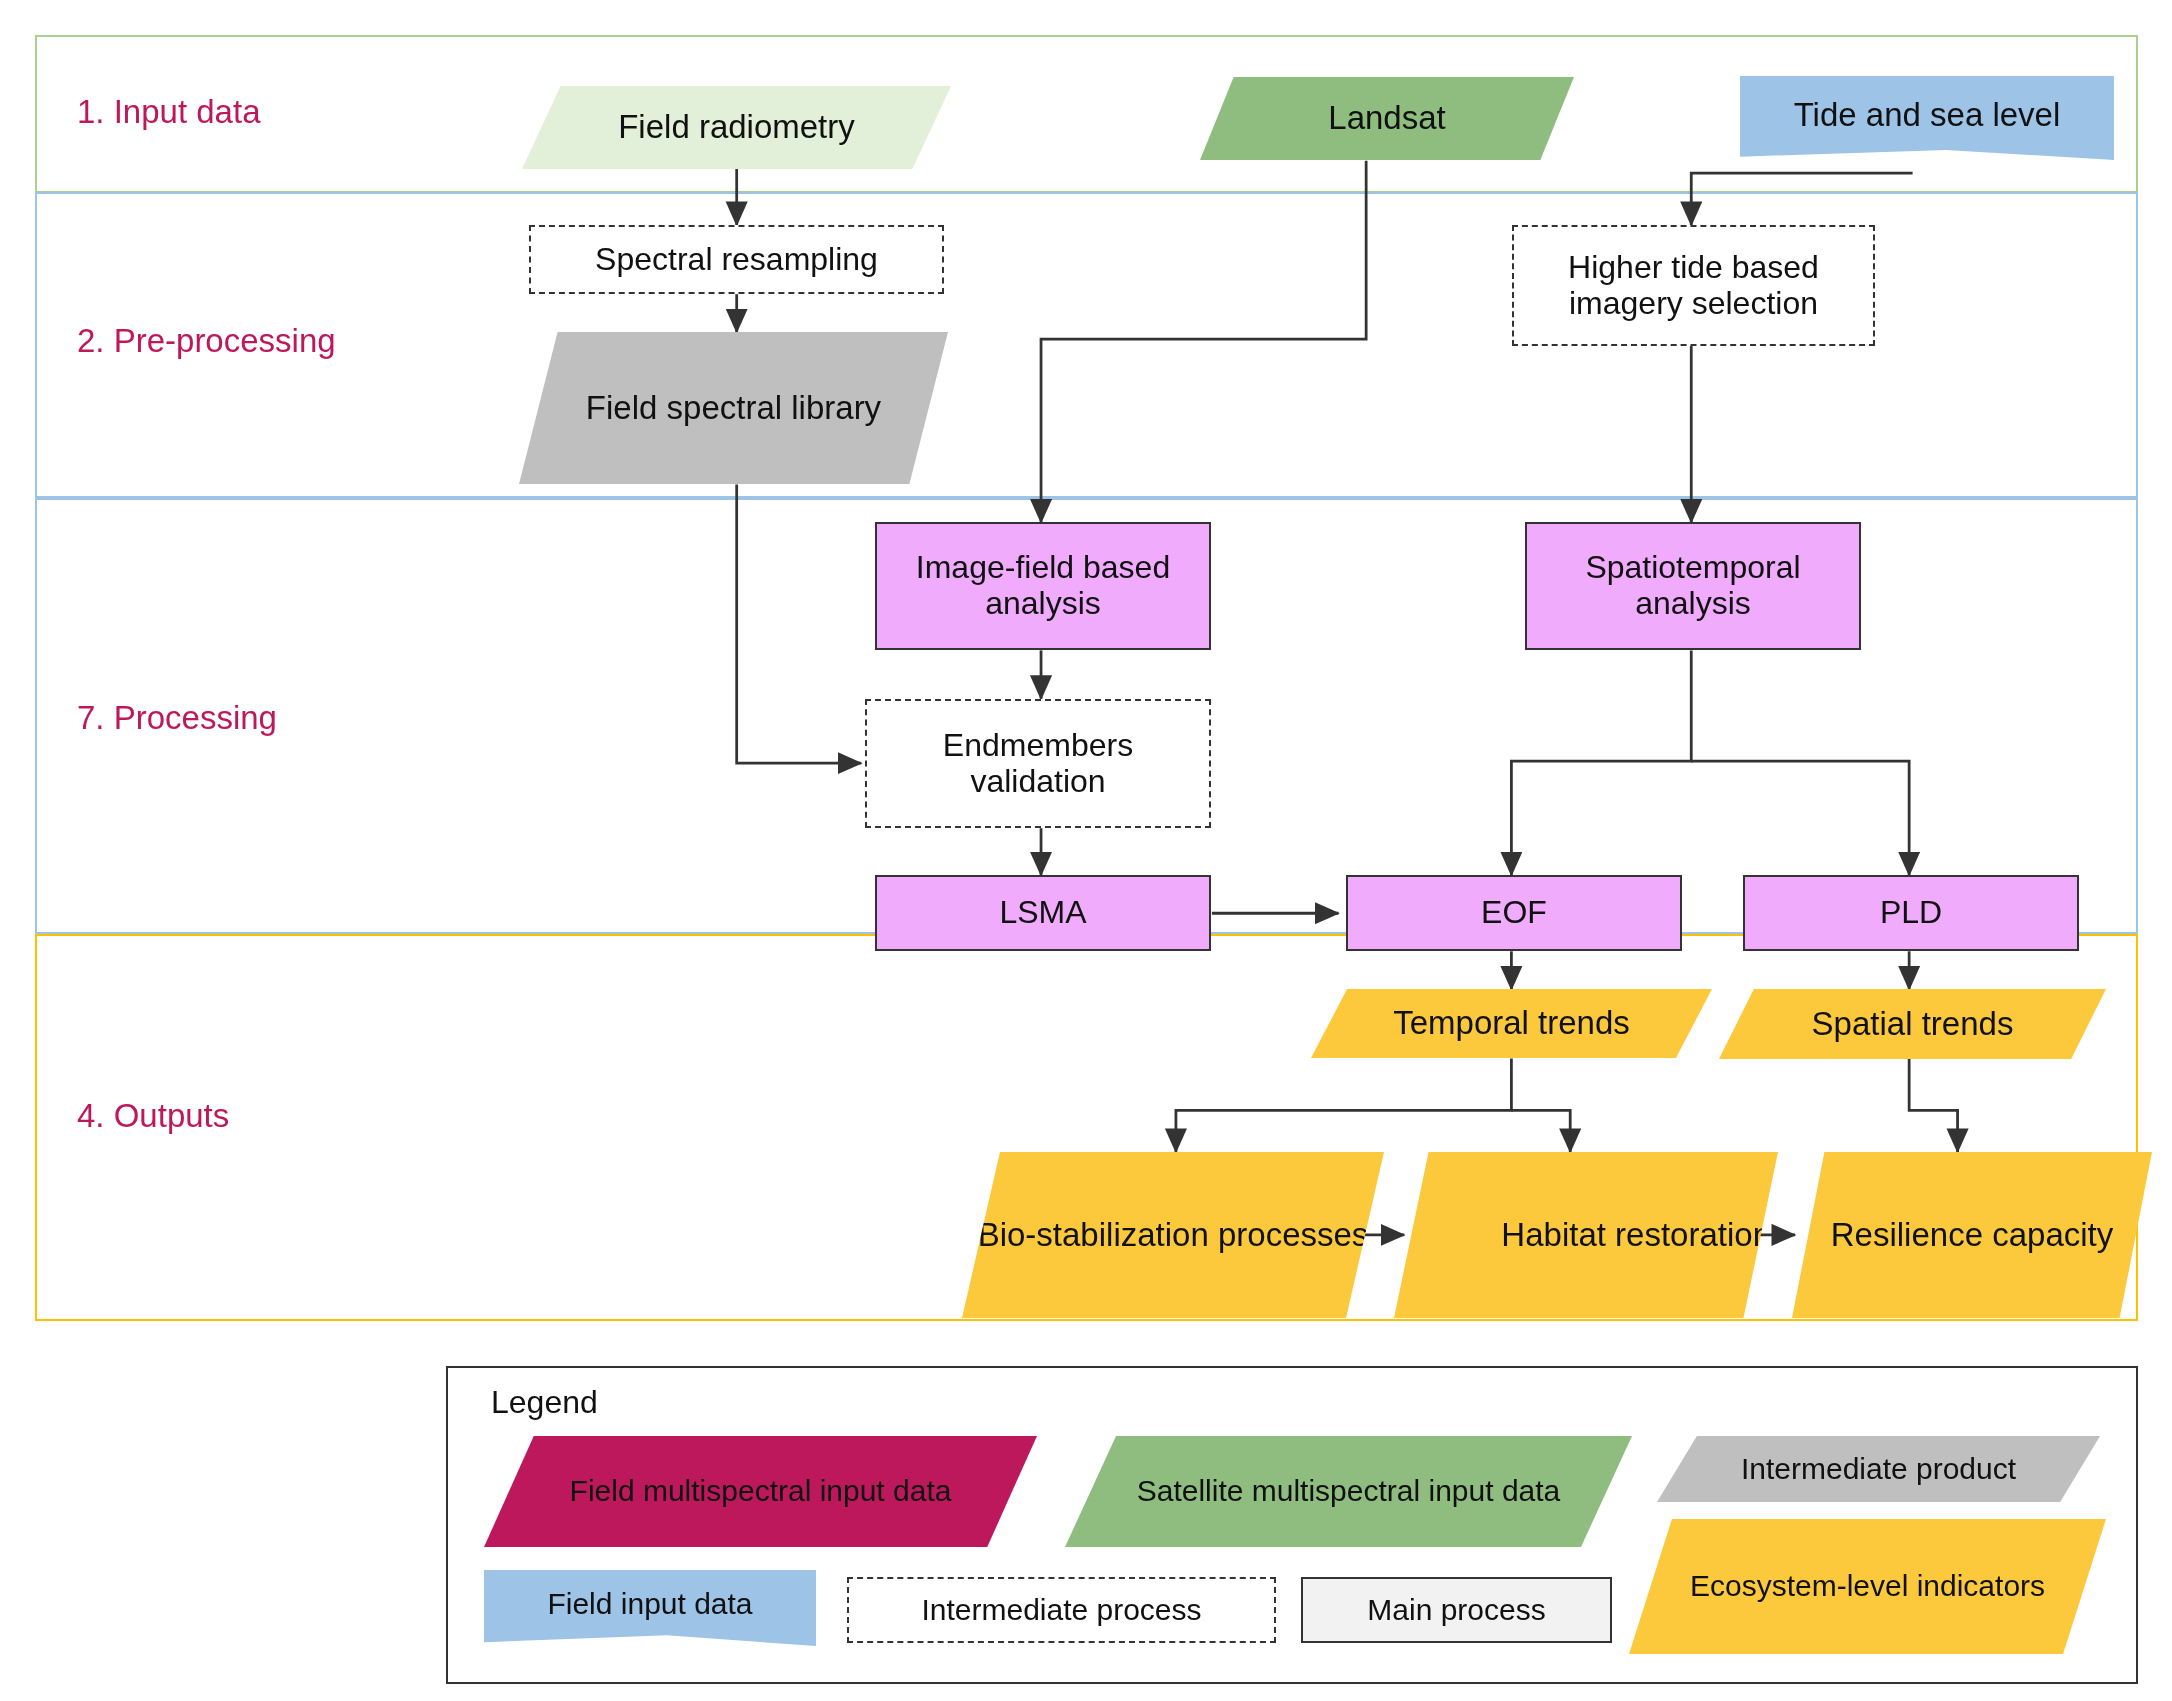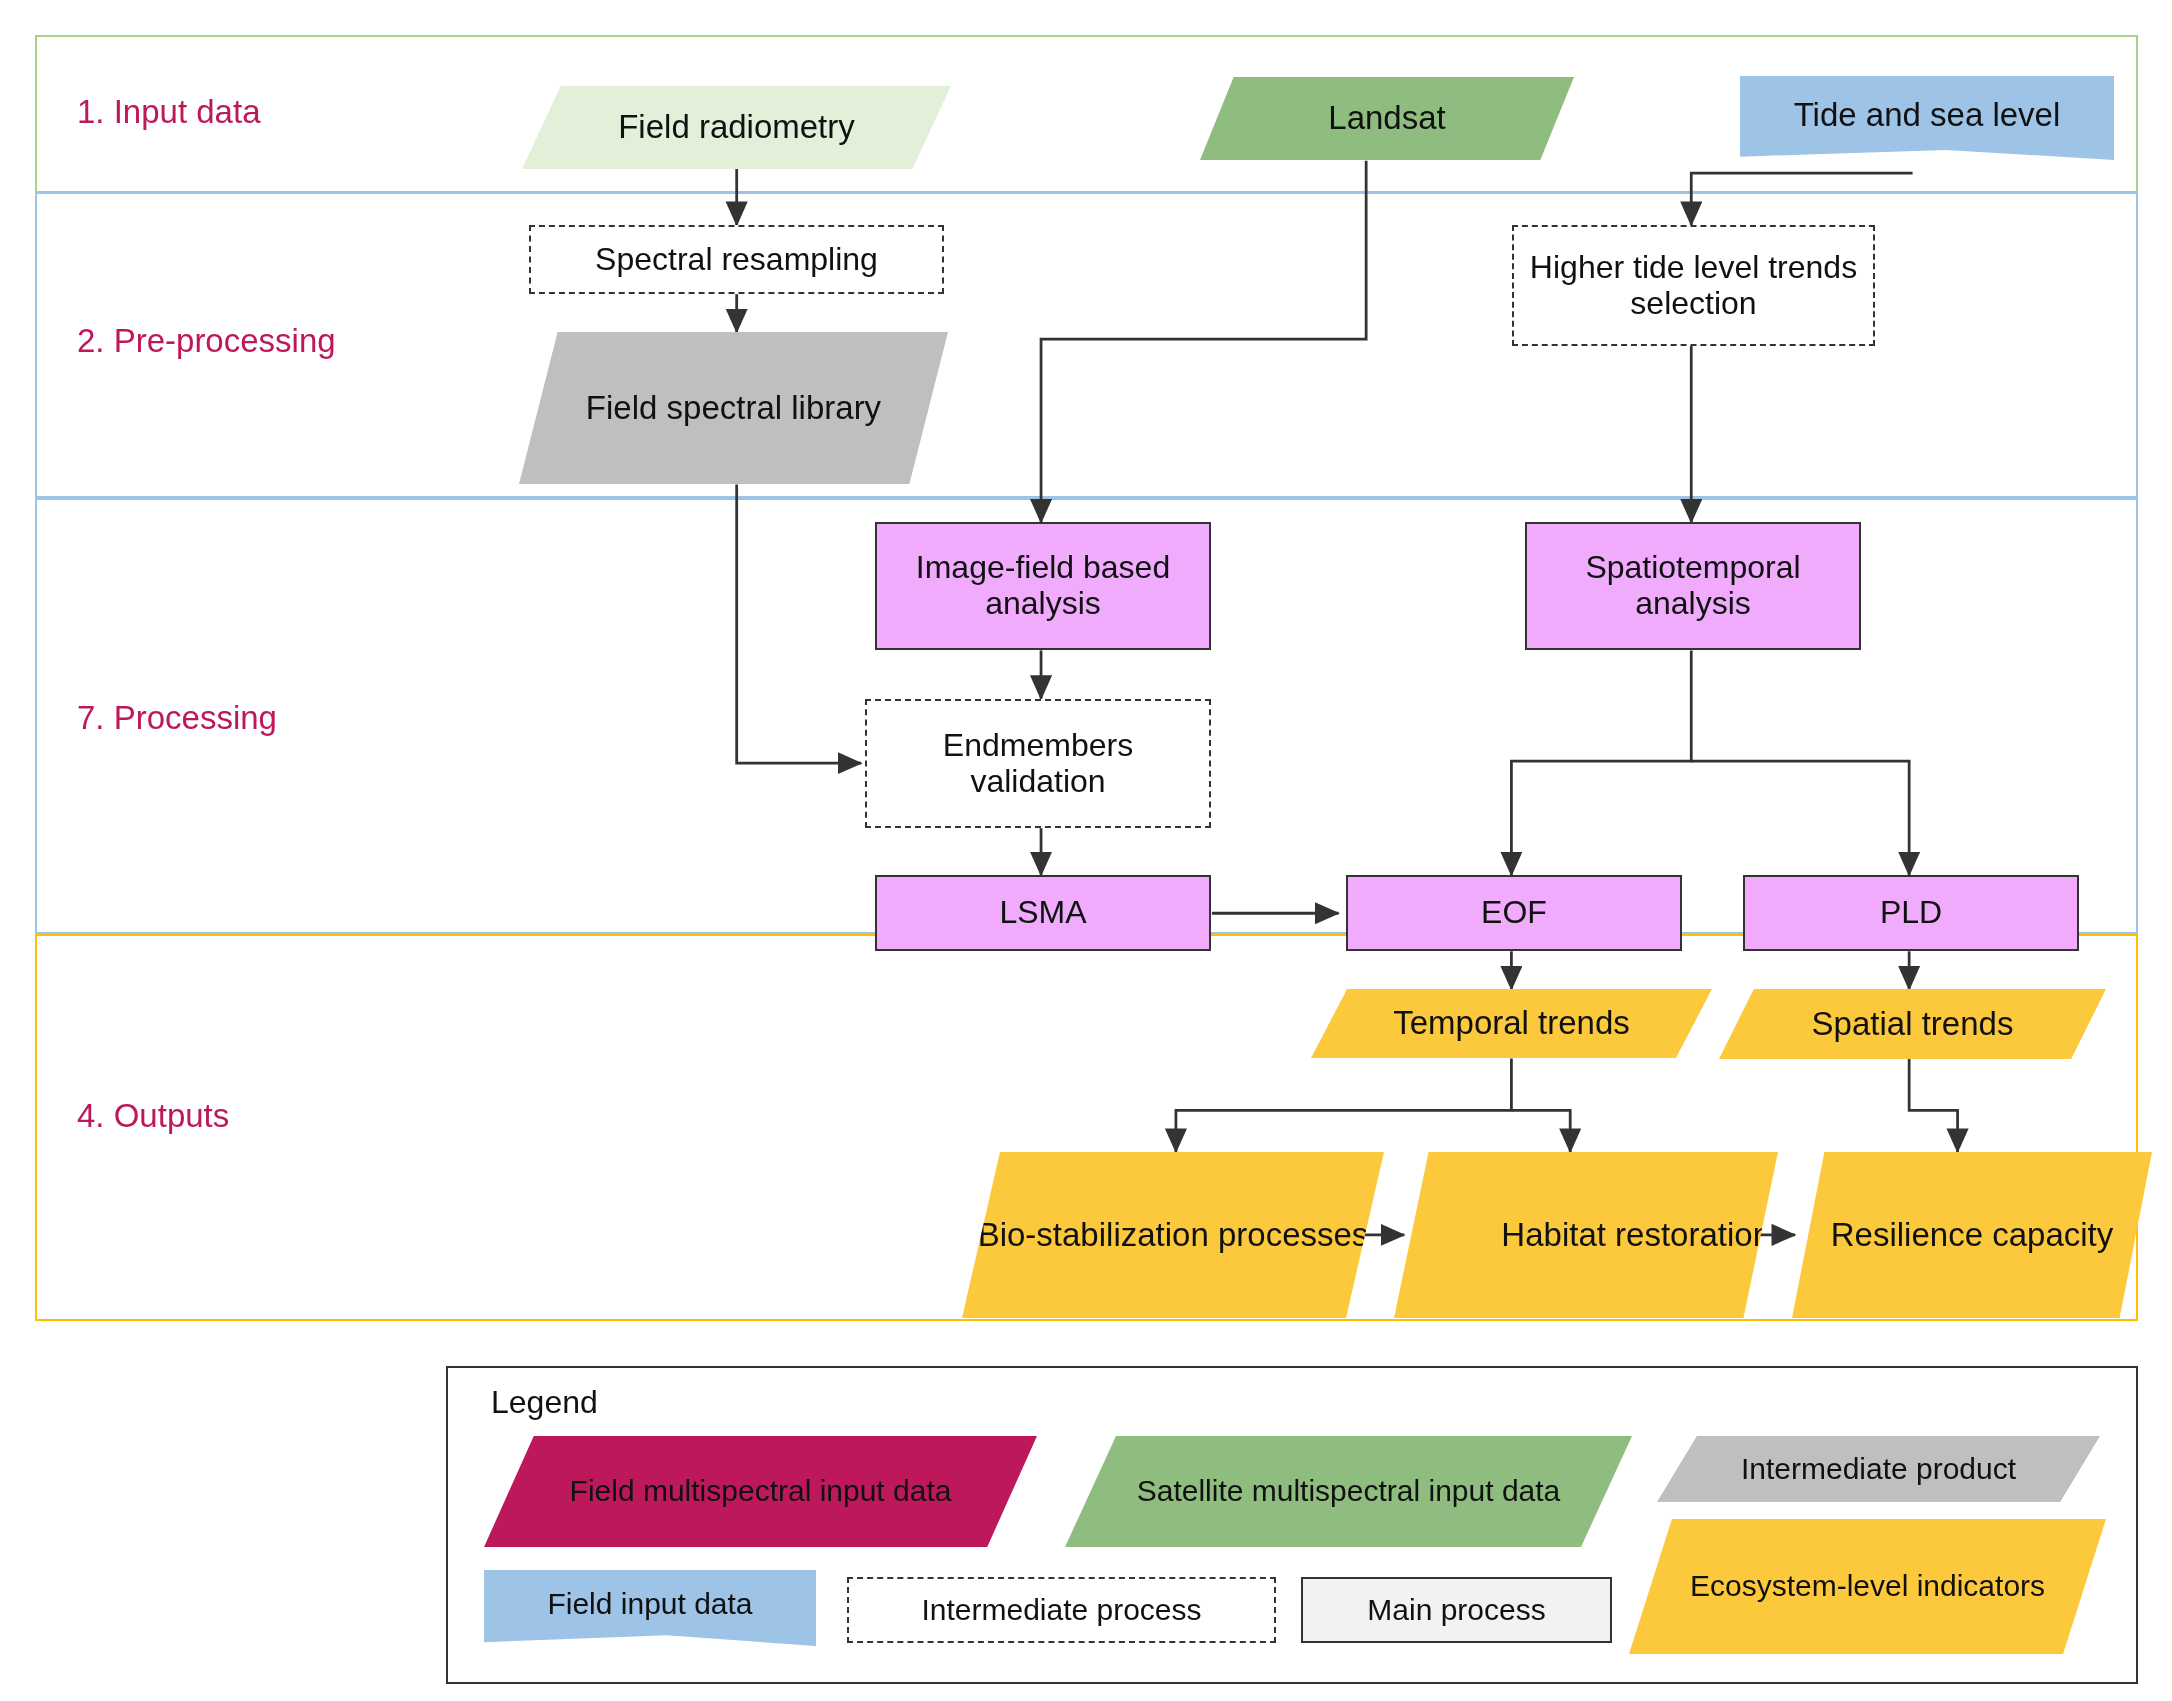--- a/index.html
+++ b/index.html
@@ -111,21 +111,21 @@
 
   <div class="node rect-dashed" style="left:529px;top:225px;width:415px;height:69px;">
     <span>Spectral resampling</span>
   </div>
 
   <div class="node par par-shape par-grey" style="left:519px;top:332px;width:429px;height:152px;">
     <span>Field spectral library</span>
   </div>
 
   <div class="node rect-dashed" style="left:1512px;top:225px;width:363px;height:121px;">
-    <span>Higher tide level trends selection</span>
+    <span>Higher tide based imagery selection</span>
   </div>
 
   <div class="node rect-main" style="left:875px;top:522px;width:336px;height:128px;">
     <span>Image-field based analysis</span>
   </div>
 
   <div class="node rect-main" style="left:1525px;top:522px;width:336px;height:128px;">
     <span>Spatiotemporal analysis</span>
   </div>
 

